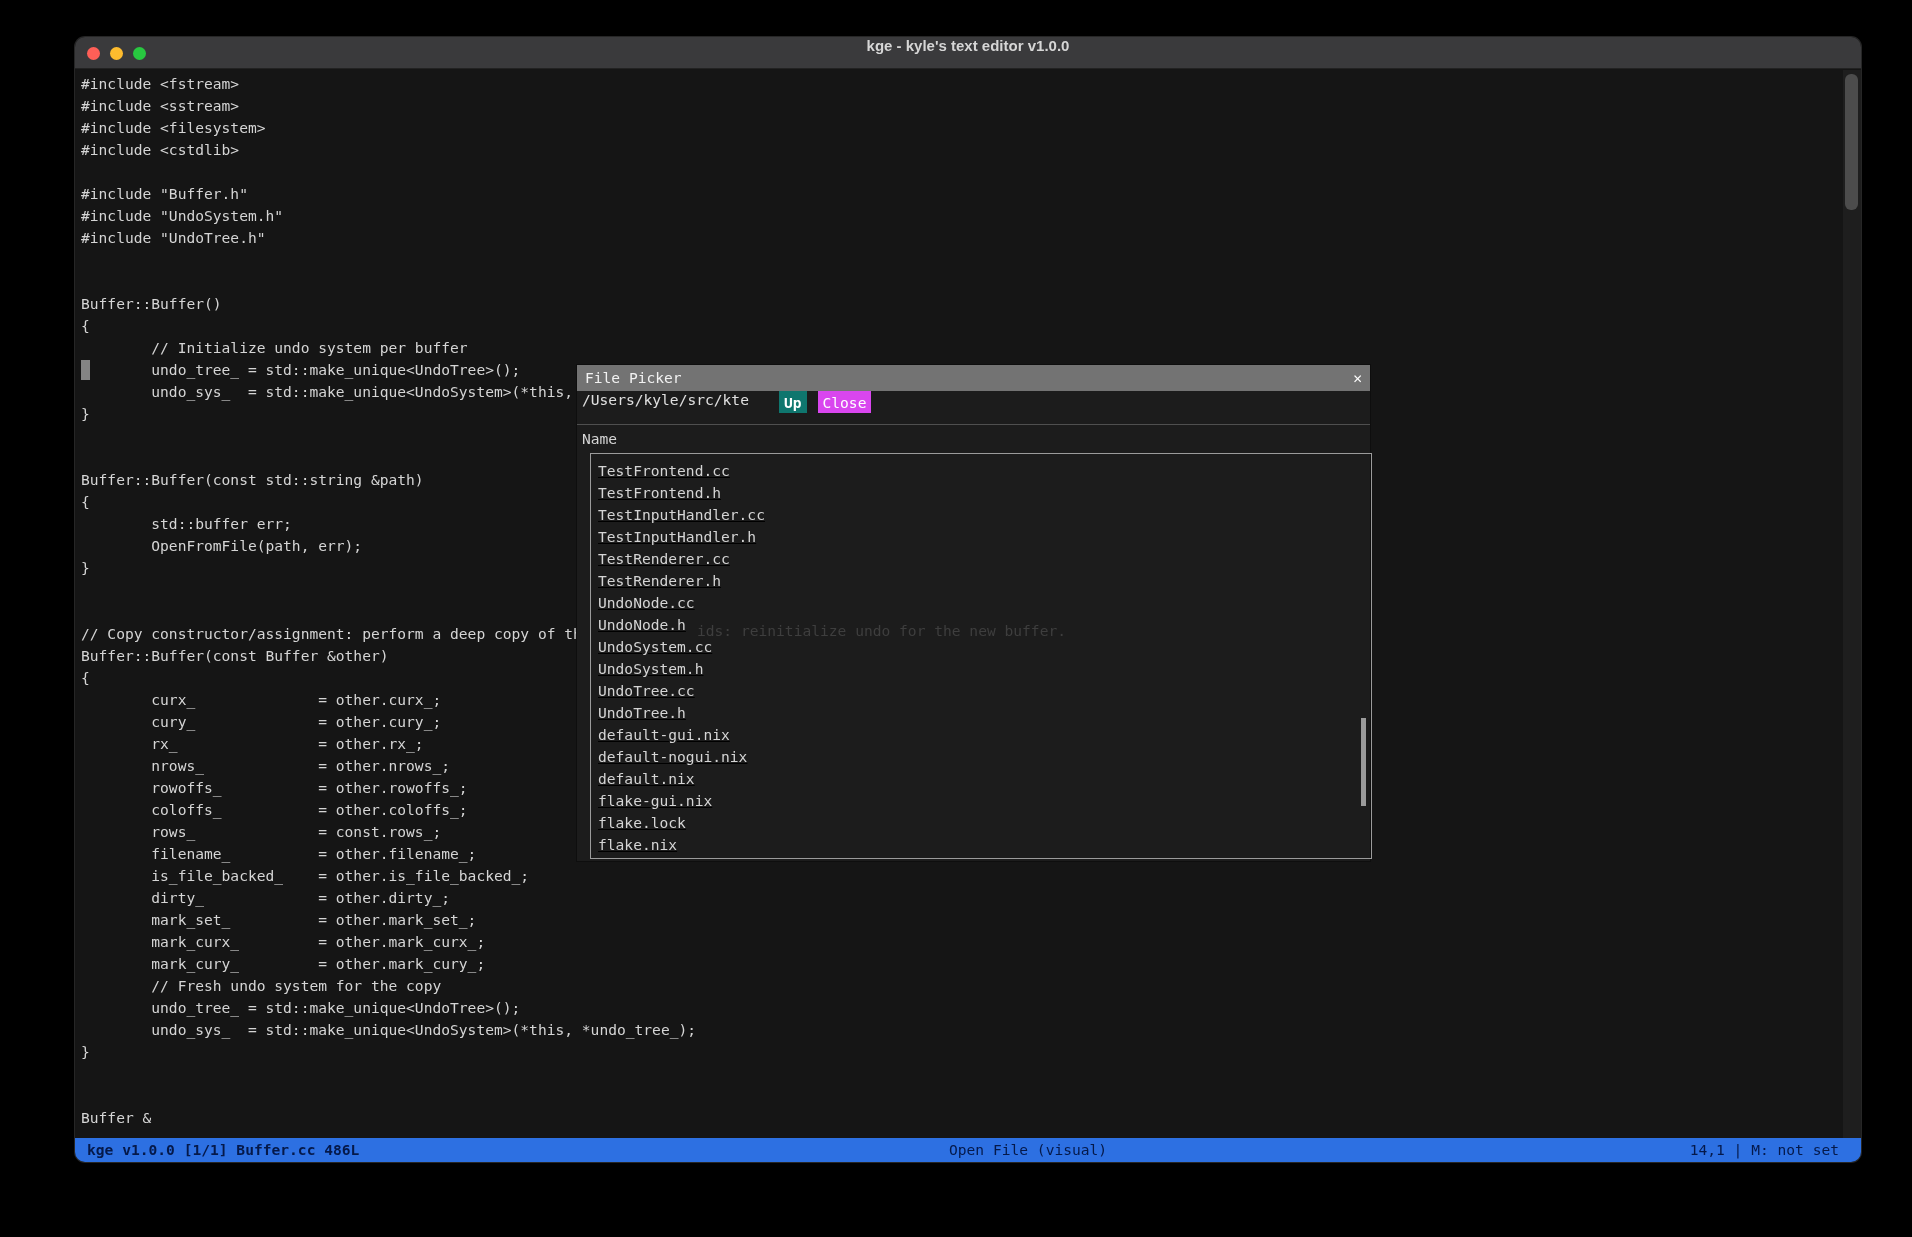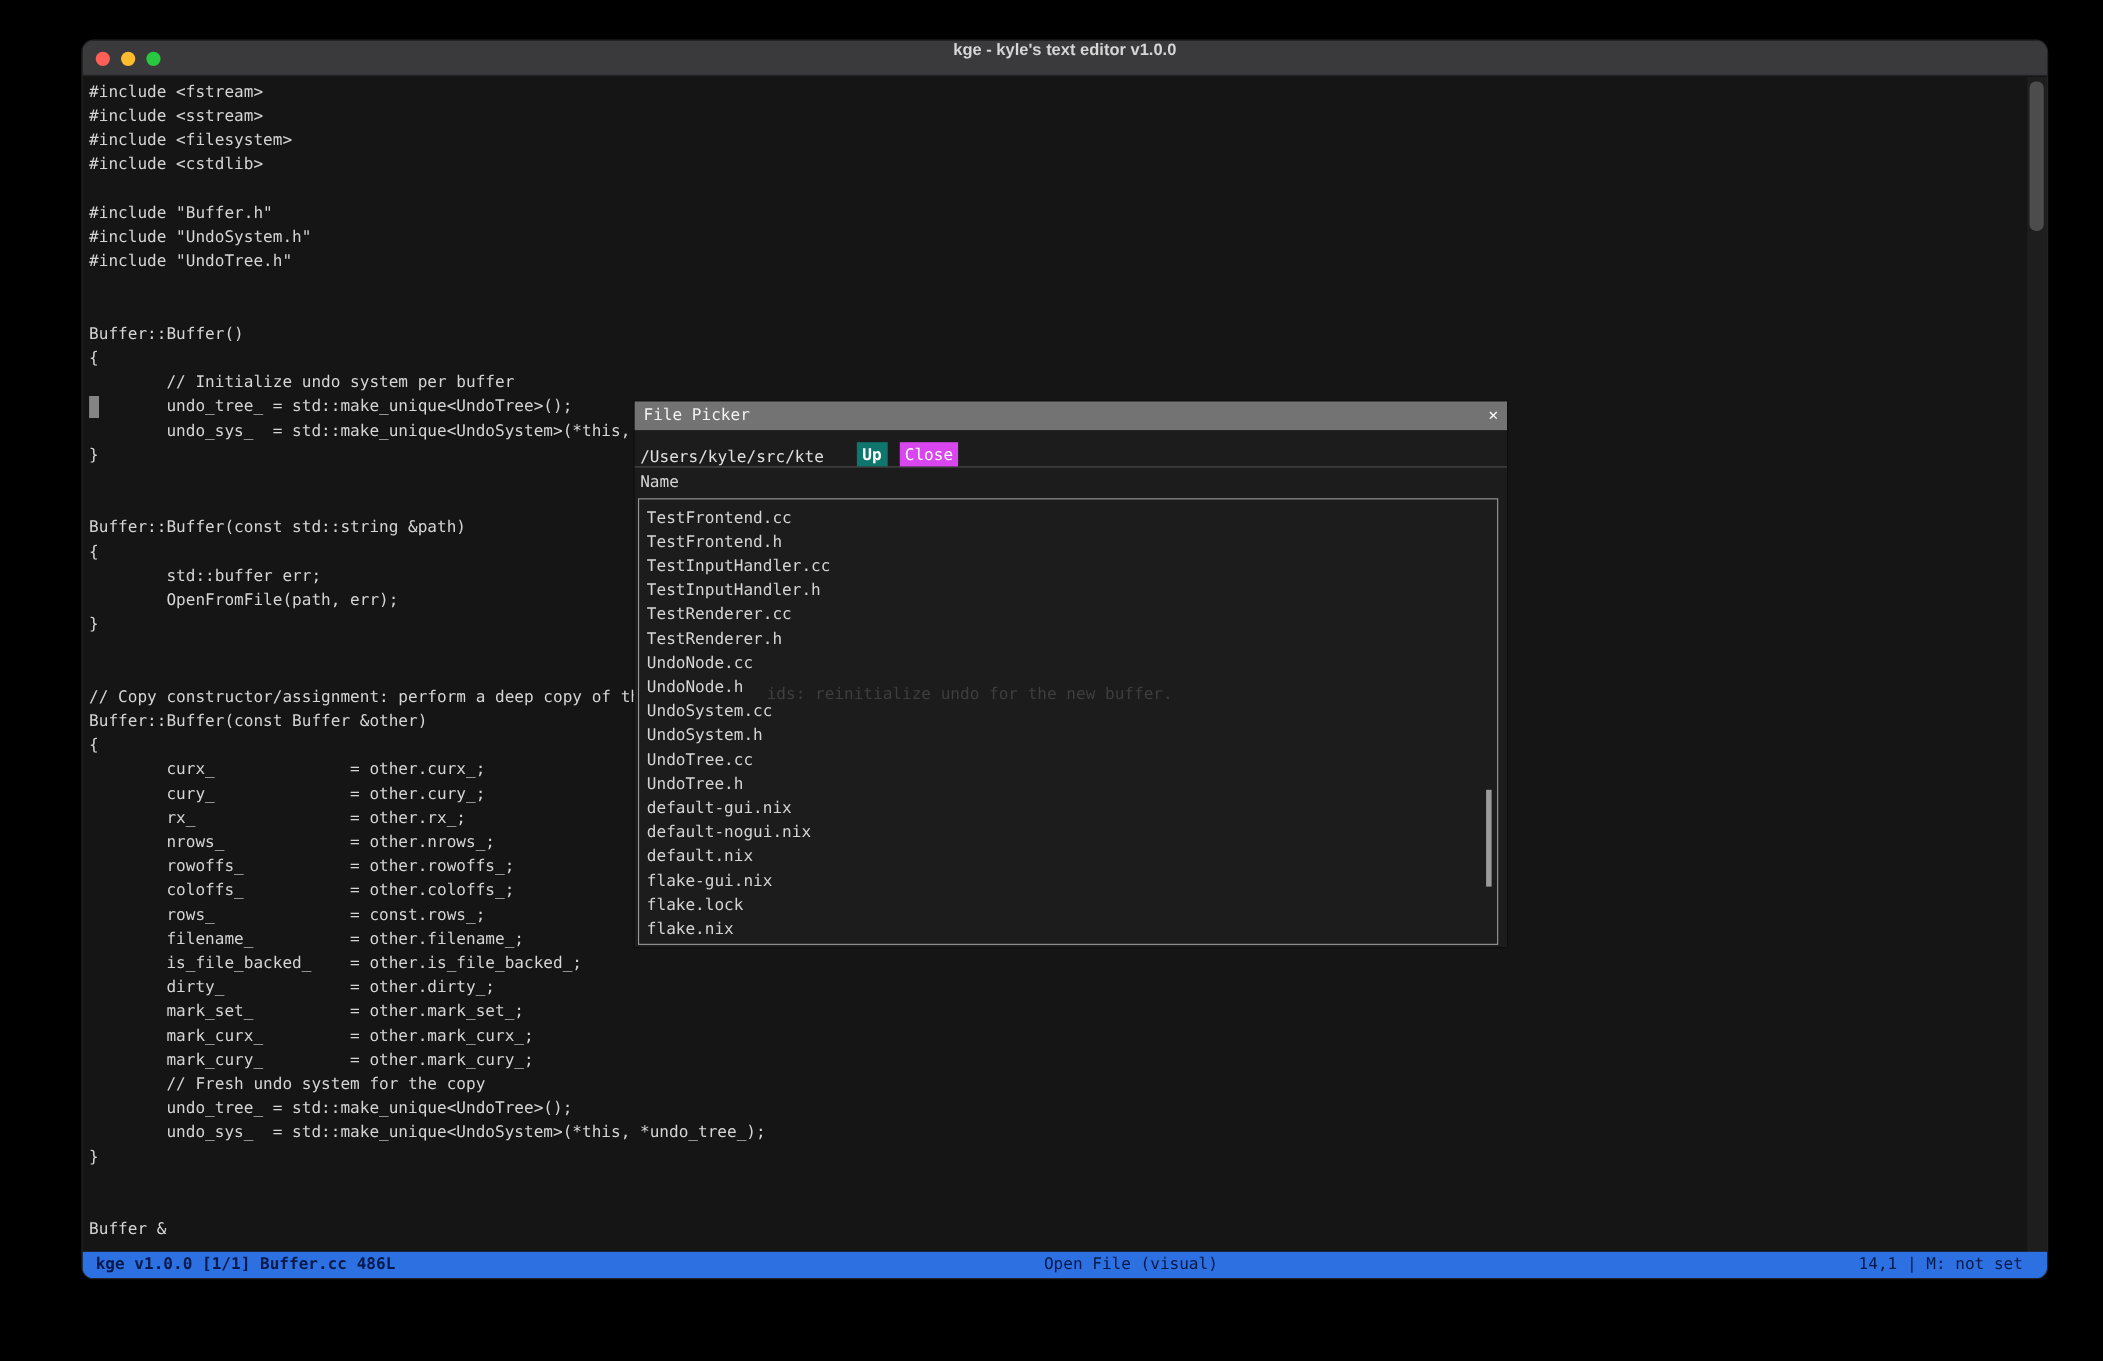--- a/index.html
+++ b/index.html
@@ -46,36 +46,36 @@
     background:#1c1c1c; z-index:10; box-shadow:0 0 0 1px #0e0e0e;
   }
   .dialog-titlebar {
     position:absolute; top:0; left:0; right:0; height:26px; background:#737373;
     color:#f2f2f2; font-size:14.6px; line-height:26px; padding:0 8px;
     display:flex; justify-content:space-between;
   }
   .dialog-close { color:#ffffff; }
   .dialog-pathrow {
     position:absolute; top:26px; left:0; right:0; height:34px;
-    display:flex; align-items:flex-end; padding:0 5px;
+    display:flex; align-items:flex-start; padding:0 5px;
     border-bottom:1px solid #4f4f4f; color:#e0e0e0; font-size:14.6px;
   }
   .btn {
     font-family:"DejaVu Sans Mono", monospace; font-size:14.6px; color:#fff;
     border:none; height:22px; padding:0 5px; cursor:default;
   }
   .btn.up { margin-left:30px; background:#0f766e;font-weight:bold; }
   .btn.close { margin-left:11px; background:#d946ef; }
   .dialog-colheader {
     position:absolute; top:60px; left:5px; height:28px; line-height:28px;
     color:#d5d5d5; font-size:14.6px;
   }
   .file-list {
-    position:absolute; top:88px; left:3px; width:782px; bottom:2px;
-    border:1px solid #9b9b9b; padding-top:6px; overflow:hidden;
+    position:absolute; top:88px; left:13px; width:782px; bottom:2px;
+    border:1px solid #9b9b9b; padding-top:6px; overflow:hidden;text-decoration:underline;
   }
   .file-row {
     height:22px; line-height:22px; padding-left:7px; color:#d5d5d5;
     font-size:14.6px; white-space:pre;
   }
   .list-scroll-thumb {
     position:absolute; right:5px; top:264px; width:5px; height:88px;
     background:#9b9b9b;
   }
   .bleed {

